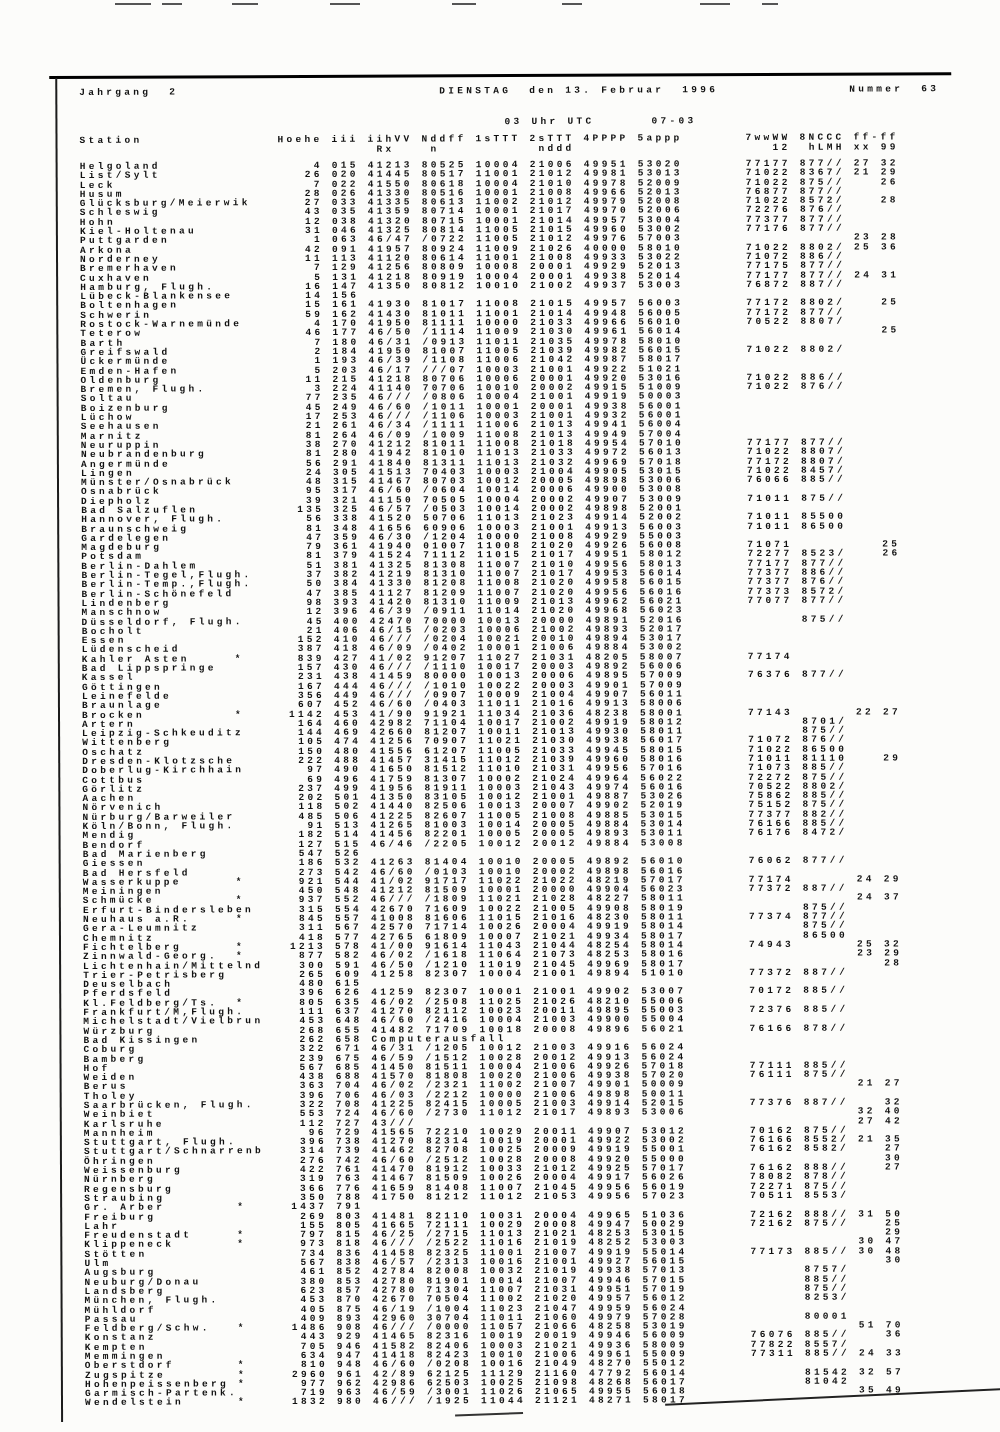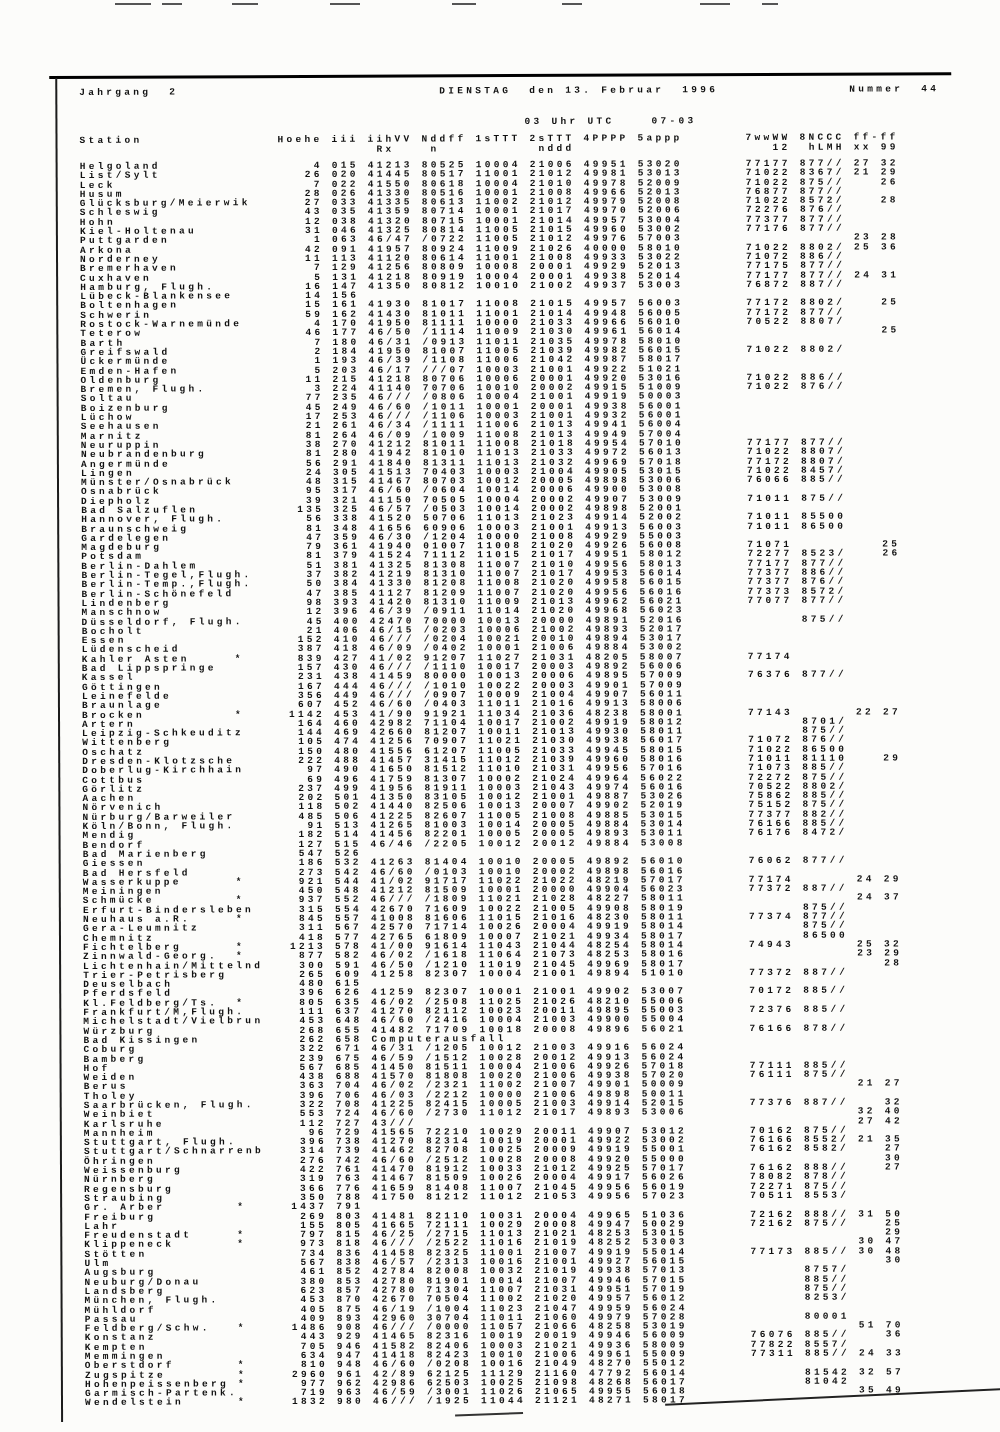--- a/index.html
+++ b/index.html
@@ -38,22 +38,22 @@
   <div class="art dash" style="left:762px;width:16px;"></div>
 
   <div class="sheet">
     <div class="art topbar"></div>
     <div class="art leftline"></div>
     <div class="art botline"></div>
     <div class="art botmark"></div>
 
     <div class="mono hline" style="left:85px;top:88px;">Jahrgang  2</div>
     <div class="mono hline" style="left:445px;top:88px;">DIENSTAG  den 13. Februar  1996</div>
-    <div class="mono hline" style="left:855px;top:88px;">Nummer  44</div>
-    <div class="mono hline" style="left:510px;top:119px;margin-left:20px;">03 Uhr UTC</div>
+    <div class="mono hline" style="left:855px;top:88px;">Nummer  63</div>
+    <div class="mono hline" style="left:510px;top:119px;">03 Uhr UTC</div>
     <div class="mono hline" style="left:657px;top:119px;">07-03</div>
 
     <div class="colhead" id="colhead">
         <div class="mono row">Station               Hoehe iii iihVV Nddff 1sTTT 2sTTT 4PPPP 5appp       7wwWW 8NCCC ff-ff</div>
         <div class="mono row">                                 Rx    n           nddd                      12  hLMH xx 99</div>
       </div>
 
     <div class="rows" id="rows">
         <div class="mono row">Helgoland                 4 015 41213 80525 10004 21006 49951 53020       77177 877// 27 32</div>
         <div class="mono row">List/Sylt                26 020 41445 80517 11001 21012 49981 53013       71022 8367/ 21 29</div>

